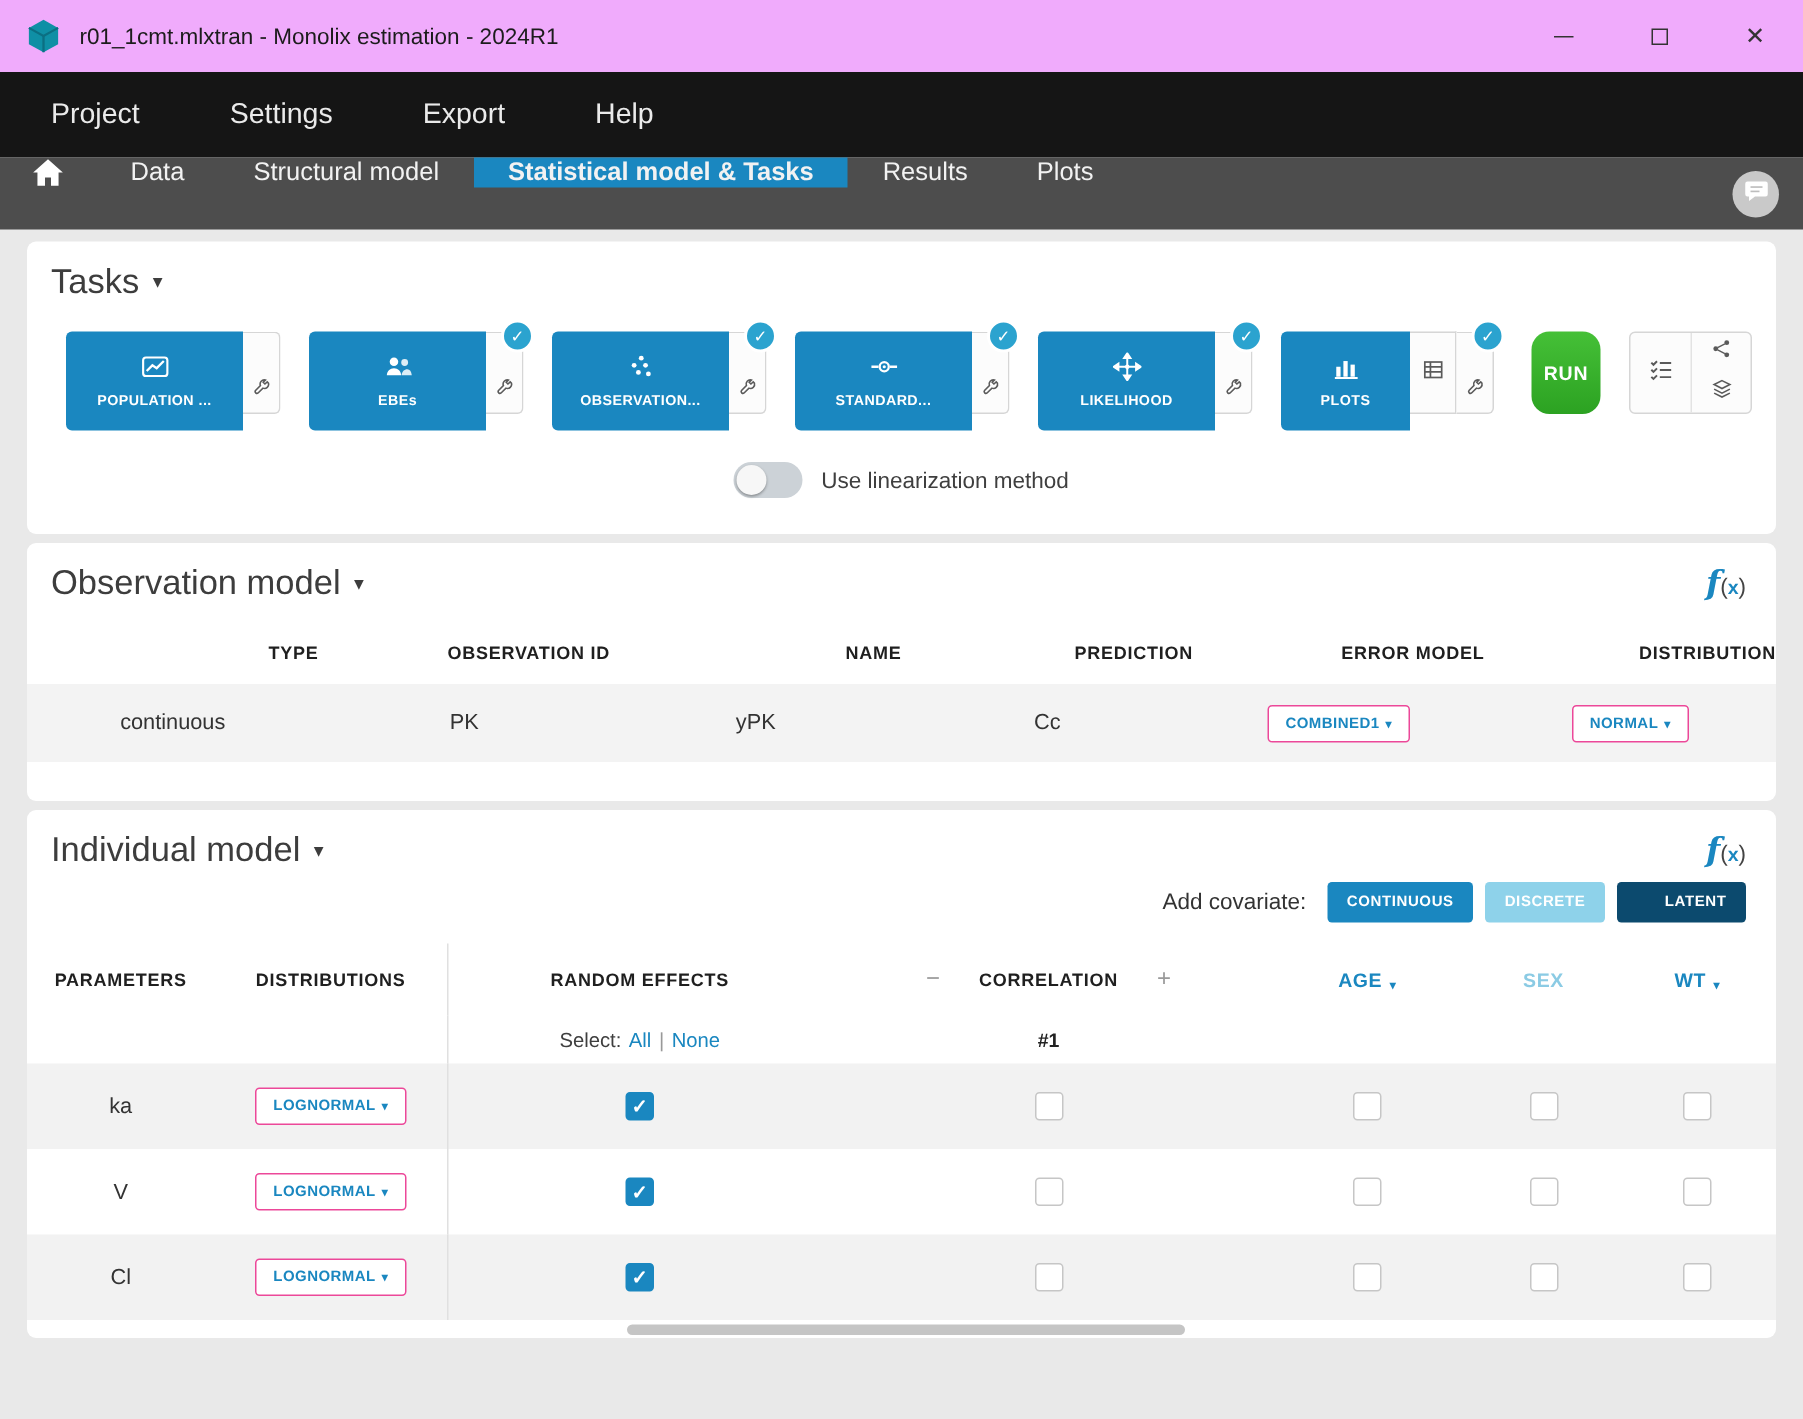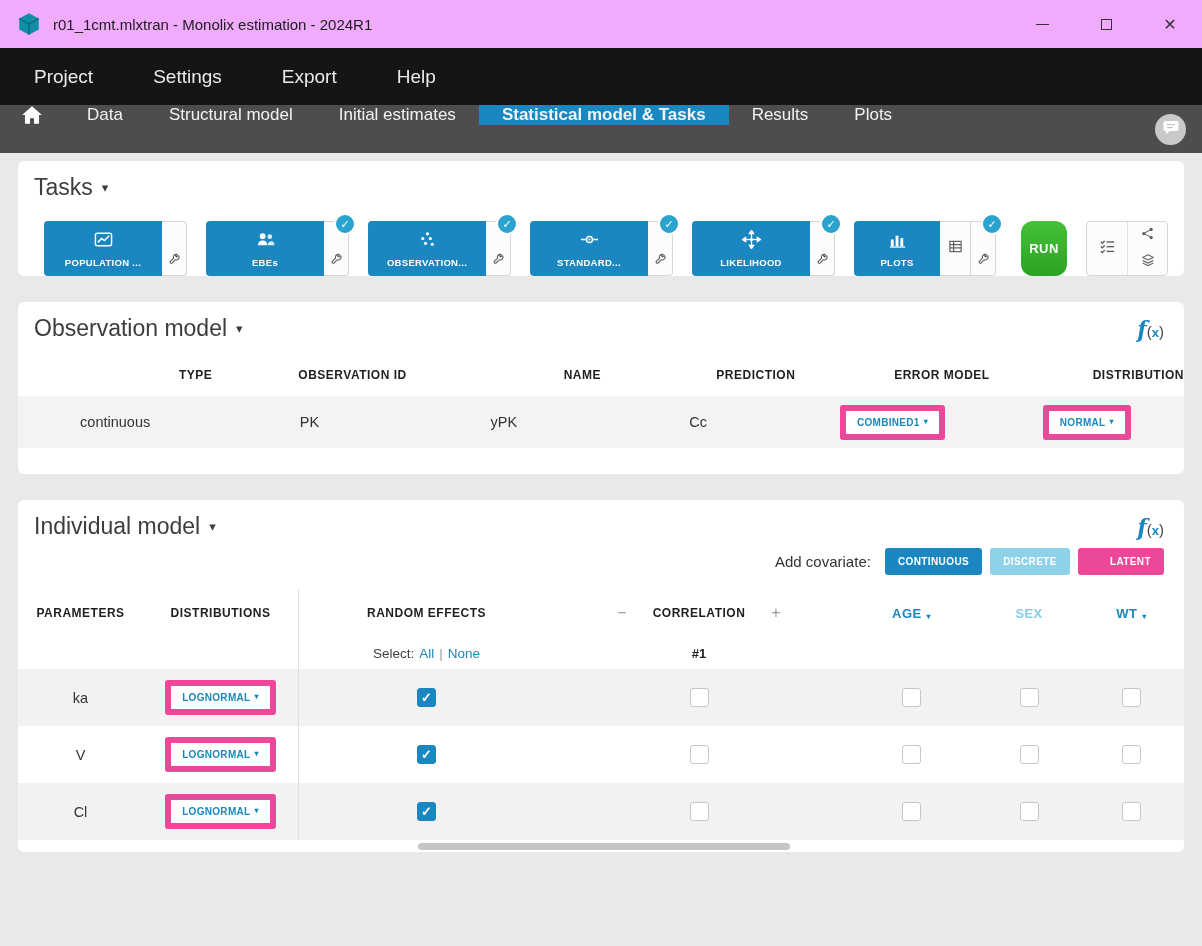--- a/index.html
+++ b/index.html
@@ -24,33 +24,33 @@
   .tabbar { height:48px; background:#4d4d4d; display:flex; align-items:flex-start; }
   .home-btn { width:64px; display:flex; align-items:center; justify-content:center; }
   .tab { display:flex; align-items:center; padding:0 23px; color:#f2f2f2; font-size:17px; white-space:nowrap; }
   .tab.active { background:#1a87c0; font-weight:bold; }
   .chat-btn { margin-left:auto; align-self:center; margin-right:16px; width:31px; height:31px; border-radius:50%;
               background:#c9c9c9; display:flex; align-items:center; justify-content:center; }
 
   
   .content { padding:8px 18px 0; }
   .panel { background:#fff; border-radius:6px; }
-  .panel-gap { margin-top:26px; }
+  .panel-gap { margin-top:6px; }
   .sec-head { display:flex; align-items:center; padding:13px 20px 8px 16px; }
   .sec-title { font-size:23px; font-weight:400; color:#3d3d3d; }
   .caret-dark { font-size:13px; color:#3d3d3d; margin-left:9px; }
   .fx { margin-left:auto; display:flex; align-items:baseline; cursor:pointer; }
   .fx-f { font-family:"DejaVu Serif", serif; font-style:italic; font-weight:bold; color:#1a87c0; font-size:22px; }
   .fx-paren { color:#444; font-size:15px; }
   .fx-x { color:#1a87c0; font-weight:bold; font-size:13px; }
 
   
   .task-row { display:flex; align-items:flex-start; padding:12px 16px 0 26px; gap:19px; }
   .task { position:relative; display:flex; }
-  .task-main { width:118px; height:55px; background:#1a87c0; border:none; border-radius:4px 0 0 4px;
+  .task-main { width:118px; height:66px; background:#1a87c0; border:none; border-radius:4px 0 0 4px;
                display:flex; flex-direction:column; align-items:center; justify-content:center; gap:5px; color:#fff; cursor:pointer; }
   .task-label { font-size:9.5px; font-weight:bold; letter-spacing:.3px; font-family:inherit; }
   .task-side { width:25px; height:55px; background:#fcfcfc; border:1px solid #d6d6d6; border-left:none;
                border-radius:0 4px 4px 0; display:flex; align-items:flex-end; justify-content:center; padding-bottom:5px; cursor:pointer; }
   .list-strip { width:31px; height:55px; background:#fcfcfc; border:1px solid #d6d6d6; border-left:none;
                 display:flex; align-items:center; justify-content:center; cursor:pointer; }
   .task.plots .task-main { width:86px; }
   .badge { position:absolute; top:-8px; right:-7px; width:22px; height:22px; border-radius:50%;
            background:#2ba3cf; border:2px solid #fff; color:#fff; font-size:11px;
            display:none; align-items:center; justify-content:center; }
@@ -69,33 +69,33 @@
                   background:#f7f7f7; box-shadow:0 1px 2px rgba(0,0,0,.35); }
   .toggle-label { font-size:15px; color:#3f3f3f; }
 
   
   .obs-header { display:grid; grid-template-columns:repeat(6,1fr); padding:18px 0 14px; }
   .th { text-align:right; font-size:12px; font-weight:bold; color:#1f1f1f; letter-spacing:.5px; }
   .obs-row { display:grid; grid-template-columns:repeat(6,1fr); align-items:center; height:52px; background:#f3f3f3; }
   .td { text-align:center; font-size:14.5px; color:#333; justify-self:center; }
   .obs-pad { height:26px; }
 
-  .obtn { display:inline-flex; align-items:flex-start; gap:4px; border:6px solid #ec4899; background:#fff; color:#1a87c0;
+  .obtn { display:inline-flex; align-items:center; gap:4px; border:1px solid #ec4899; background:#fff; color:#1a87c0;
           font-size:10px; font-weight:bold; letter-spacing:.3px; padding:6px 11px; border-radius:3px;
           font-family:inherit; cursor:pointer; }
   .obtn .caret-sm { font-size:8px; }
 
   
   .addcov-row { display:flex; justify-content:flex-end; align-items:center; gap:8px; padding:0 20px 14px; }
   .addcov-label { font-size:15px; color:#333; margin-right:6px; }
   .cov-btn { color:#fff; font-size:10px; font-weight:bold; letter-spacing:.4px; padding:8px 13px; border-radius:3px;
              border:none; font-family:inherit; cursor:pointer; }
   .cov-continuous { background:#1a87c0; }
   .cov-discrete { background:#8ed2ea; }
-  .cov-latent { background:#ec4899;padding-left:32px; }
+  .cov-latent { background:#0c4a6e;padding-left:32px; }
 
   .ind-row { display:grid; grid-template-columns:125px 156px 255px 290px 135px 100px 105px; align-items:stretch; }
   .ind-cell { display:flex; align-items:center; justify-content:center; }
   .sep { border-right:1px solid #e0e0e0; }
   .ind-header { height:48px; }
   .ind-sub { height:32px; }
   .ind-data { height:57px; }
   .row-odd { background:#f2f2f2; }
   .hdr-blue { color:#1a87c0; font-size:13px; font-weight:bold; letter-spacing:.4px; cursor:pointer; display:flex; align-items:flex-end; gap:5px; }
   .hdr-lblue { color:#8bcbe4; font-size:13px; font-weight:bold; letter-spacing:.4px; }
@@ -150,21 +150,20 @@
 <div class="tabbar">
   <span class="home-btn">
     <span>
       <svg viewBox="0 0 20 18" width="22" height="20">
           <path d="M10 1 L19 9 h-2.6 v8 h-4.6 v-5 h-3.6 v5 H3.6 V9 H1z" fill="#fff"></path>
         </svg>
     </span>
   </span>
   <span class="tab">Data</span>
   <span class="tab">Structural model</span>
-  <span class="tab">Initial estimates</span>
   <span class="tab active">Statistical model &amp; Tasks</span>
   <span class="tab">Results</span>
   <span class="tab">Plots</span>
   <span class="chat-btn">
     <span>
       <svg viewBox="0 0 18 18" width="18" height="18">
           <path d="M3 3 h12 a1.5 1.5 0 0 1 1.5 1.5 v7 a1.5 1.5 0 0 1 -1.5 1.5 h-7 l-4 3 v-3 h-1 a1.5 1.5 0 0 1 -1.5 -1.5 v-7 A1.5 1.5 0 0 1 3 3z" fill="#fff"></path>
           <g stroke="#bdbdbd" stroke-width="1.1">
             <line x1="5" y1="6.7" x2="13" y2="6.7"></line>
             <line x1="5" y1="9.6" x2="11" y2="9.6"></line>
@@ -377,20 +376,26 @@
                     <path d="M2 8.5 8 11.5 14 8.5"></path>
                     <path d="M2 11.5 8 14.5 14 11.5"></path>
                   </g>
                 </svg>
             </span>
           </span>
         </span>
       </div>
     </div>
 
+    <div class="toggle-row">
+      <span class="toggle">
+          <span class="knob"></span>
+        </span>
+      <span class="toggle-label">Use linearization method</span>
+    </div>
   </section>
 
   <section class="panel panel-gap">
     <div class="sec-head">
       <span class="sec-title">Observation model</span>
       <span class="caret-dark">▾</span>
       <span class="fx">
           <i class="fx-f">f</i>
           <span class="fx-paren">(</span>
           <span class="fx-x">x</span>

